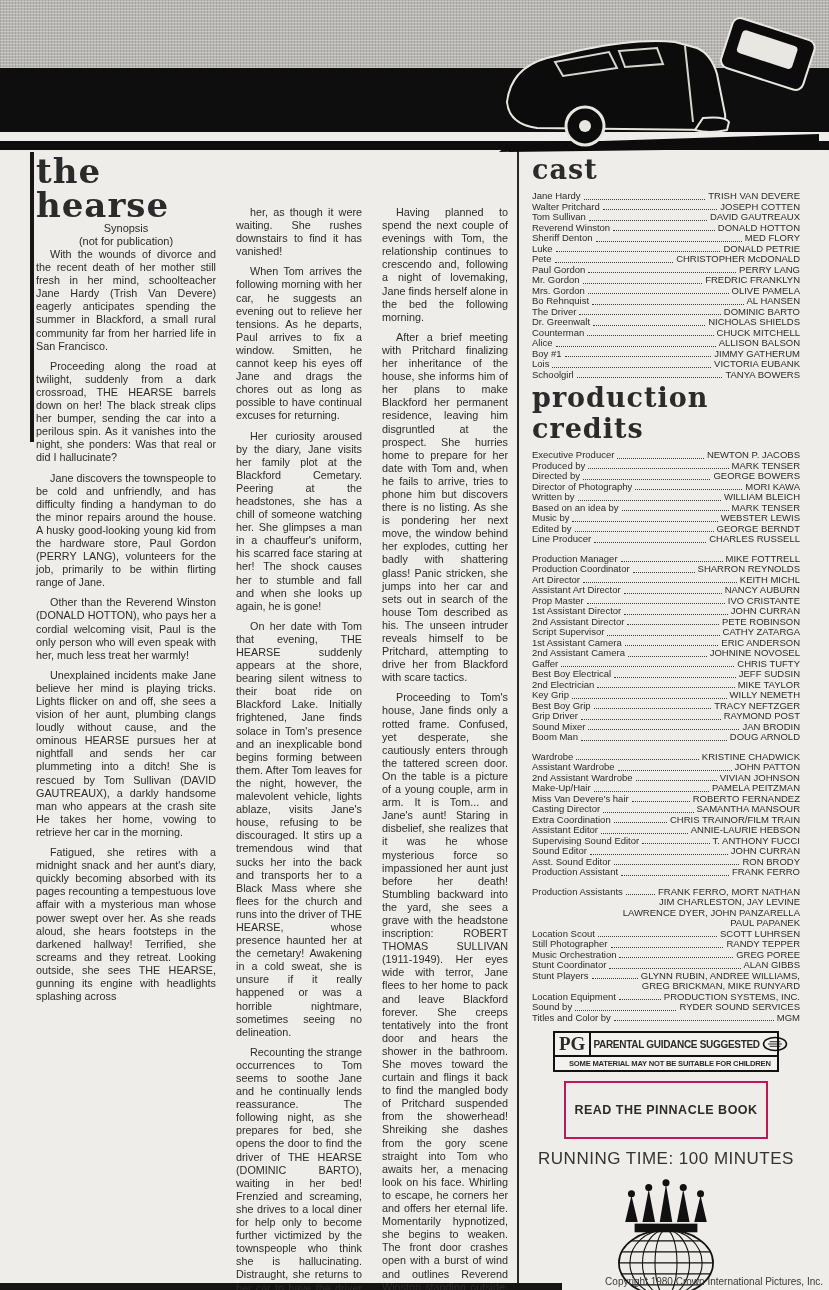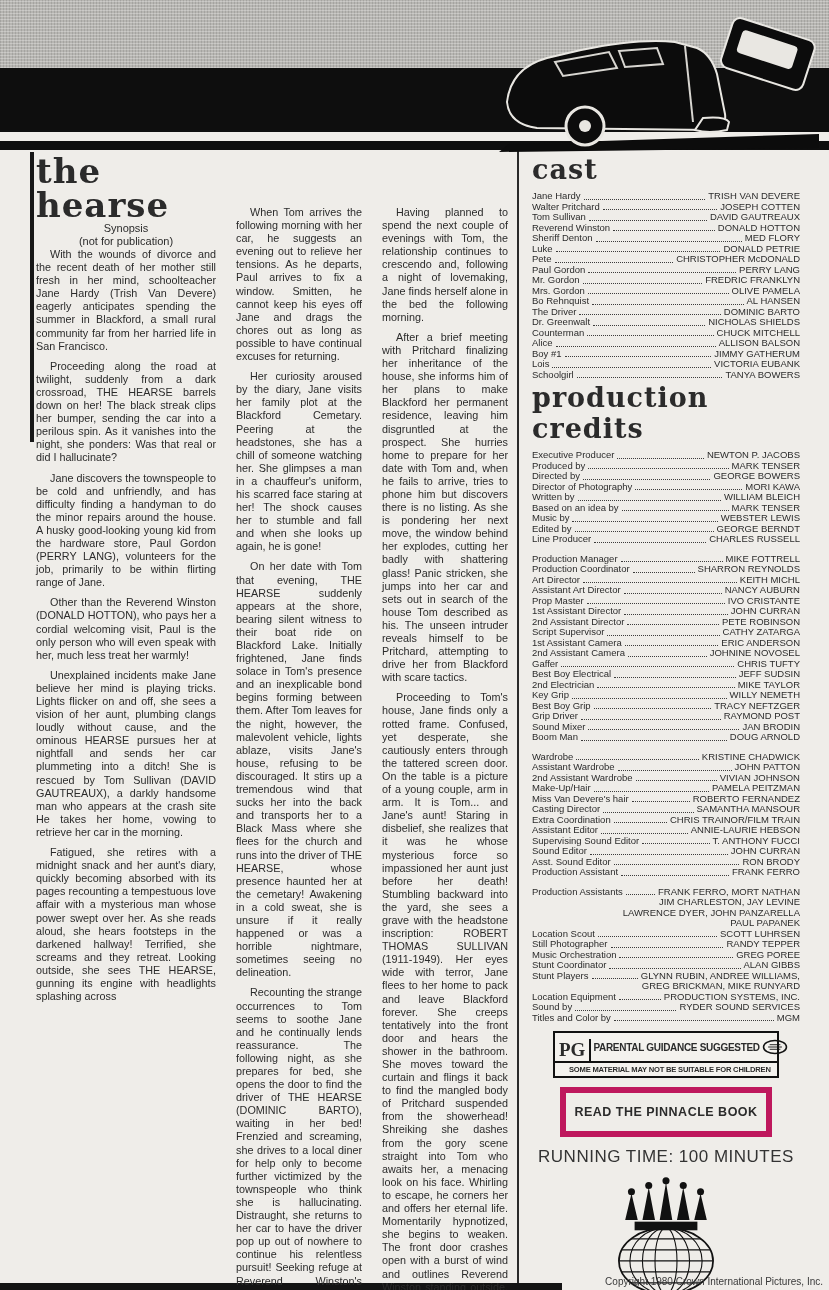--- a/index.html
+++ b/index.html
@@ -41,31 +41,31 @@
   .leader-list{font-size:9.5px;line-height:10.5px;}
   .credit-row{display:flex;align-items:flex-end;}
   .credit-role{white-space:nowrap;}
   .credit-dots{flex:1 1 auto;min-width:8px;margin:0 3px 2px;border-bottom:1.5px dotted #3c3c3c;}
   .credit-name{white-space:nowrap;}
   .credit-extra{text-align:right;}
   .group{margin-top:9px;}
 
   
   .pg-box{width:222px;margin:8px auto 0;border:2px solid #111;background:#f4f2ee;}
-  .pg-top{display:flex;align-items:flex-start;border-bottom:2px solid #111;margin-top:6px;}
+  .pg-top{display:flex;align-items:center;border-bottom:2px solid #111;}
   .pg-letter{font-family:"Liberation Serif",serif;font-weight:700;font-size:19px;
     padding:0 4px;border-right:2px solid #111;display:flex;align-items:center;}
   .pg-text{flex:1;font-weight:700;font-size:10px;letter-spacing:-0.3px;
     display:flex;align-items:center;padding:3px 2px;white-space:nowrap;}
   .pg-seal{display:flex;align-items:center;padding-right:2px;}
   .pg-bottom{font-weight:700;font-size:7.6px;letter-spacing:-0.2px;text-align:center;
     padding:2px 14px;white-space:nowrap;}
 
-  .pinnacle{width:fit-content;margin:9px auto 0;border:6px solid #be185d;
-    font-weight:700;font-size:12.5px;letter-spacing:0.5px;padding:12px 8px;}
+  .pinnacle{width:fit-content;margin:9px auto 0;border:2px solid #be185d;
+    font-weight:700;font-size:12.5px;letter-spacing:0.5px;padding:20px 8px;}
   .runtime{text-align:center;font-size:17px;letter-spacing:0.5px;margin-top:10px;color:#333;}
   .crown-logo{display:block;margin:6px auto 0;}
   .studio-name{text-align:center;font-size:17px;letter-spacing:0.3px;margin-top:2px;color:#222;}
   .copyright{position:absolute;right:6px;bottom:3px;font-size:10px;color:#3a3a3a;}
 </style>
 </head>
 <body>
 
 <div class="page">
 
@@ -104,20 +104,21 @@
         <p>With the wounds of divorce and the recent death of her mother still fresh in her mind, schoolteacher Jane Hardy (Trish Van Devere) eagerly anticipates spending the summer in Blackford, a small rural community far from her harried life in San Francisco.</p>
             <p>Proceeding along the road at twilight, suddenly from a dark crossroad, THE HEARSE barrels down on her! The black streak clips her bumper, sending the car into a perilous spin. As it vanishes into the night, she ponders: Was that real or did I hallucinate?</p>
             <p>Jane discovers the townspeople to be cold and unfriendly, and has difficulty finding a handyman to do the minor repairs around the house. A husky good-looking young kid from the hardware store, Paul Gordon (PERRY LANG), volunteers for the job, primarily to be within flirting range of Jane.</p>
             <p>Other than the Reverend Winston (DONALD HOTTON), who pays her a cordial welcoming visit, Paul is the only person who will even speak with her, much less treat her warmly!</p>
             <p>Unexplained incidents make Jane believe her mind is playing tricks. Lights flicker on and off, she sees a vision of her aunt, plumbing clangs loudly without cause, and the ominous HEARSE pursues her at nightfall and sends her car plummeting into a ditch! She is rescued by Tom Sullivan (DAVID GAUTREAUX), a darkly handsome man who appears at the crash site He takes her home, vowing to retrieve her car in the morning.</p>
             <p>Fatigued, she retires with a midnight snack and her aunt's diary, quickly becoming absorbed with its pages recounting a tempestuous love affair with a mysterious man whose power swept over her. As she reads aloud, she hears footsteps in the darkened hallway! Terrified, she screams and they retreat. Looking outside, she sees THE HEARSE, gunning its engine with headlights splashing across</p>
           </div>
       </div>
       <div class="col pad-top-52">
 
+      <p>her, as though it were waiting. She rushes downstairs to find it has vanished!</p>
           <p>When Tom arrives the following morning with her car, he suggests an evening out to relieve her tensions. As he departs, Paul arrives to fix a window. Smitten, he cannot keep his eyes off Jane and drags the chores out as long as possible to have continual excuses for returning.</p>
           <p>Her curiosity aroused by the diary, Jane visits her family plot at the Blackford Cemetary. Peering at the headstones, she has a chill of someone watching her. She glimpses a man in a chauffeur's uniform, his scarred face staring at her! The shock causes her to stumble and fall and when she looks up again, he is gone!</p>
           <p>On her date with Tom that evening, THE HEARSE suddenly appears at the shore, bearing silent witness to their boat ride on Blackford Lake. Initially frightened, Jane finds solace in Tom's presence and an inexplicable bond begins forming between them. After Tom leaves for the night, however, the malevolent vehicle, lights ablaze, visits Jane's house, refusing to be discouraged. It stirs up a tremendous wind that sucks her into the back and transports her to a Black Mass where she flees for the church and runs into the driver of THE HEARSE, whose presence haunted her at the cemetary! Awakening in a cold sweat, she is unsure if it really happened or was a horrible nightmare, sometimes seeing no delineation.</p>
           <p>Recounting the strange occurrences to Tom seems to soothe Jane and he continually lends reassurance. The following night, as she prepares for bed, she opens the door to find the driver of THE HEARSE (DOMINIC BARTO), waiting in her bed! Frenzied and screaming, she drives to a local diner for help only to become further victimized by the townspeople who think she is hallucinating. Distraught, she returns to her car to have the driver pop up out of nowhere to continue his relentless pursuit! Seeking refuge at Reverend Winston's church, she is awakened in her car the following morning by his pounding on the window. After telling him her story, he comforts her and tries to convince her that her mind is, indeed, running wild.</p>
         </div>
       <div class="col pad-top-52">
 
       <p>Having planned to spend the next couple of evenings with Tom, the relationship continues to crescendo and, following a night of lovemaking, Jane finds herself alone in the bed the following morning.</p>
           <p>After a brief meeting with Pritchard finalizing her inheritance of the house, she informs him of her plans to make Blackford her permanent residence, leaving him disgruntled at the prospect. She hurries home to prepare for her date with Tom and, when he fails to arrive, tries to phone him but discovers there is no listing. As she is pondering her next move, the window behind her explodes, cutting her badly with shattering glass! Panic stricken, she jumps into her car and sets out in search of the house Tom described as his. The unseen intruder reveals himself to be Pritchard, attempting to drive her from Blackford with scare tactics.</p>
           <p>Proceeding to Tom's house, Jane finds only a rotted frame. Confused, yet desperate, she cautiously enters through the tattered screen door. On the table is a picture of a young couple, arm in arm. It is Tom... and Jane's aunt! Staring in disbelief, she realizes that it was he whose mysterious force so impassioned her aunt just before her death! Stumbling backward into the yard, she sees a grave with the headstone inscription: ROBERT THOMAS SULLIVAN (1911-1949). Her eyes wide with terror, Jane flees to her home to pack and leave Blackford forever. She creeps tentatively into the front door and hears the shower in the bathroom. She moves toward the curtain and flings it back to find the mangled body of Pritchard suspended from the showerhead! Shreiking she dashes from the gory scene straight into Tom who awaits her, a menacing look on his face. Whirling to escape, he corners her and offers her eternal life. Momentarily hypnotized, she begins to weaken. The front door crashes open with a burst of wind and outlines Reverend Winston standing outside. Jane recovers from her trance and runs to her car, Tom in pursuit. He jumps into THE HEARSE, furiously on her heels as she drives toward Blackford Bridge, the scene of her aunt's fiery death years ago. It is the eternal conflict of good and evil as THE HEARSE careens toward its shocking climax!</p>

